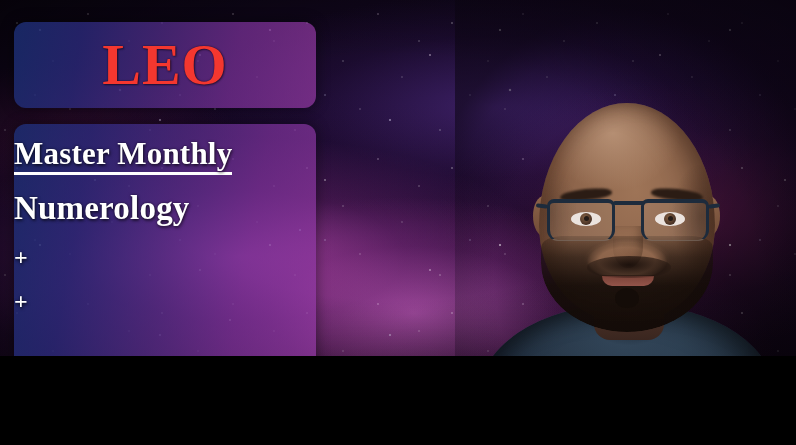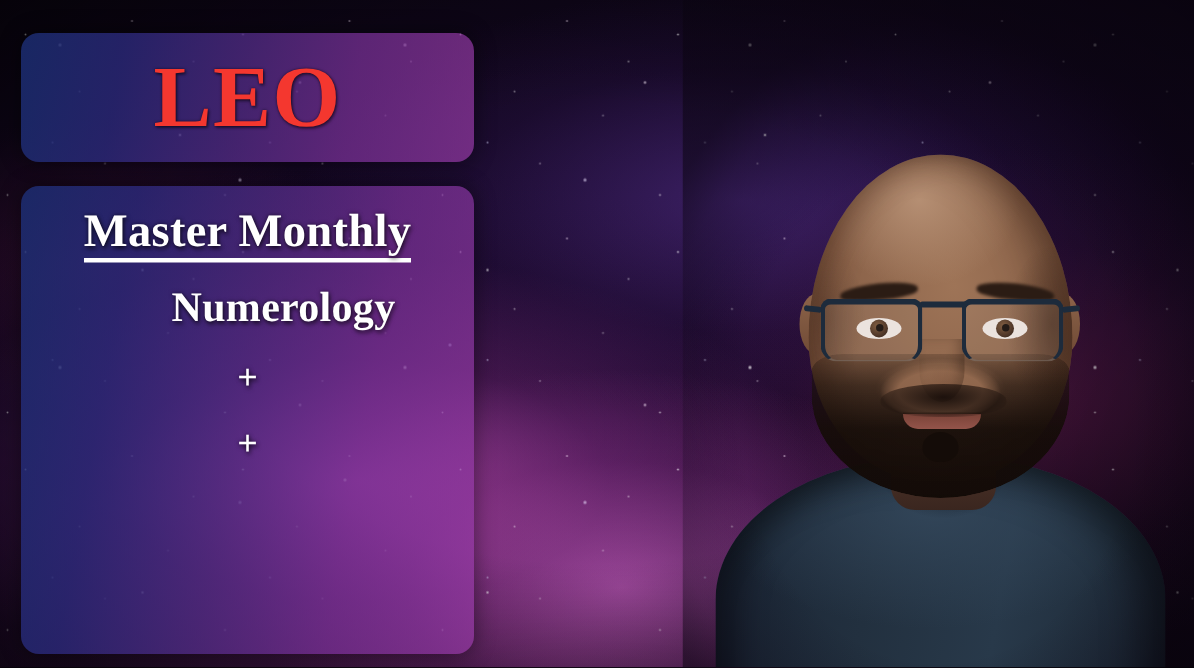--- a/index.html
+++ b/index.html
@@ -8,21 +8,21 @@
     padding: 0;
     background: #000;
   }
   body {
     font-family: "Liberation Serif", "DejaVu Serif", serif;
   }
 
   #stage {
     position: relative;
     width: 796px;
-    height: 445px;
+    height: 356px;
     overflow: hidden;
     background: #0a0410;
   }
 
   
   .bg-base {
     position: absolute;
     inset: 0;
     background:
       radial-gradient(ellipse 55% 48% at 30% 72%, rgba(214,86,200,0.60) 0%, rgba(150,50,150,0.30) 38%, rgba(60,16,70,0.04) 70%, rgba(0,0,0,0) 100%),
@@ -99,21 +99,21 @@
     display: flex;
     align-items: center;
     justify-content: center;
   }
   #panel-body {
     top: 124px;
     height: 312px;
     padding-top: 8px;
     display: flex;
     flex-direction: column;
-    align-items: center;
+    align-items: flex-start;
   }
 
   .sign-text {
     font-family: "Liberation Serif", "DejaVu Serif", serif;
     font-weight: bold;
     font-size: 58px;
     line-height: 1;
     letter-spacing: 1px;
     color: #f4372f;
     text-shadow: 0 0 2px rgba(0,0,0,0.55), 1px 1px 2px rgba(0,0,0,0.45);
@@ -133,25 +133,24 @@
   }
   .line-heading {
     font-size: 31px;
     line-height: 1.05;
     border-bottom: 3px solid #ffffff;
     padding-bottom: 1px;
     margin-top: 6px;
     letter-spacing: 0.2px;
   }
   .line-major {
-    font-size: 28px;
+    font-size: 33px;
     line-height: 1.05;
     margin-top: 16px;
     letter-spacing: 0.2px;
-    margin-left: 48px;
   }
   .line-plus {
     font-size: 24px;
     line-height: 1;
     margin-top: 20px;
     font-weight: bold;
   }
 
   
   #person {

